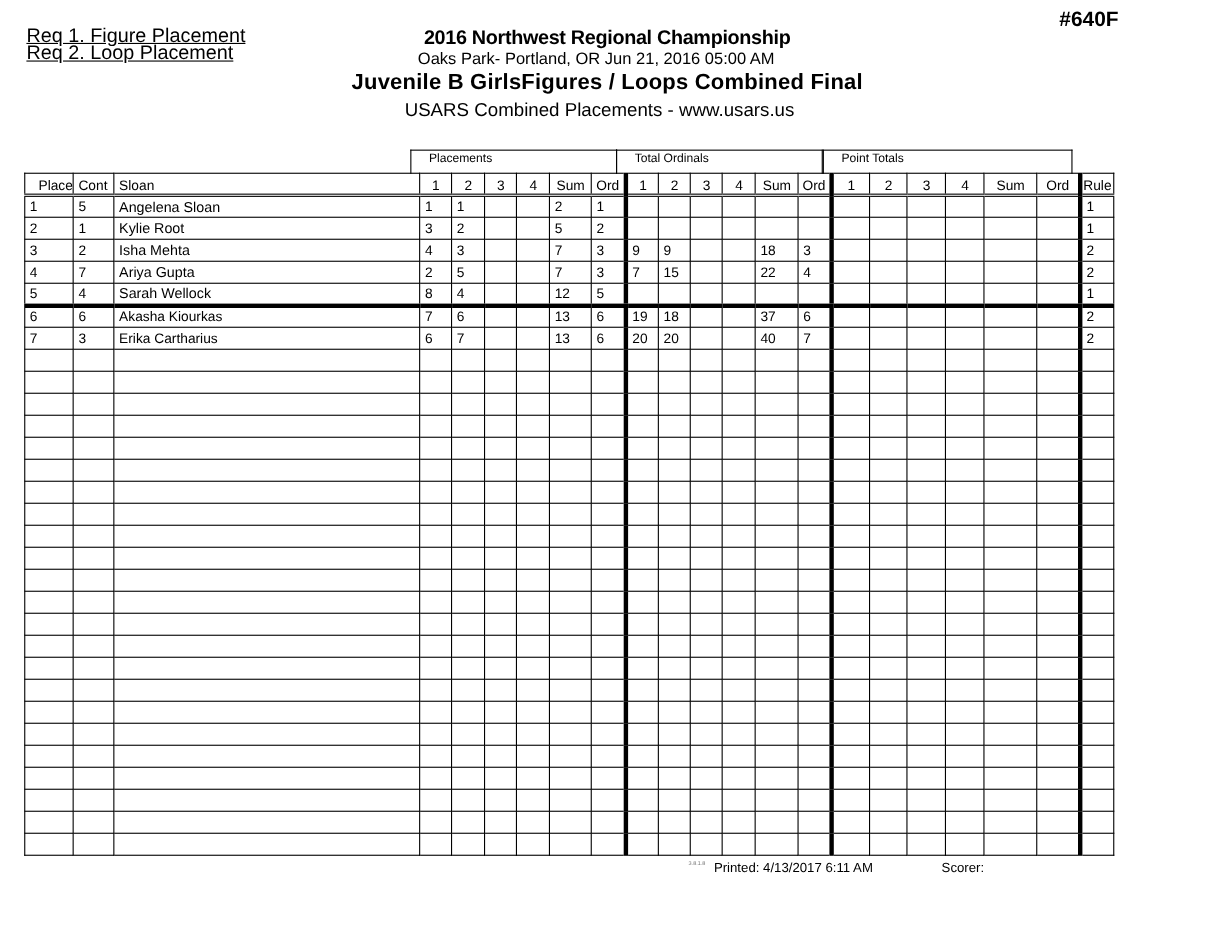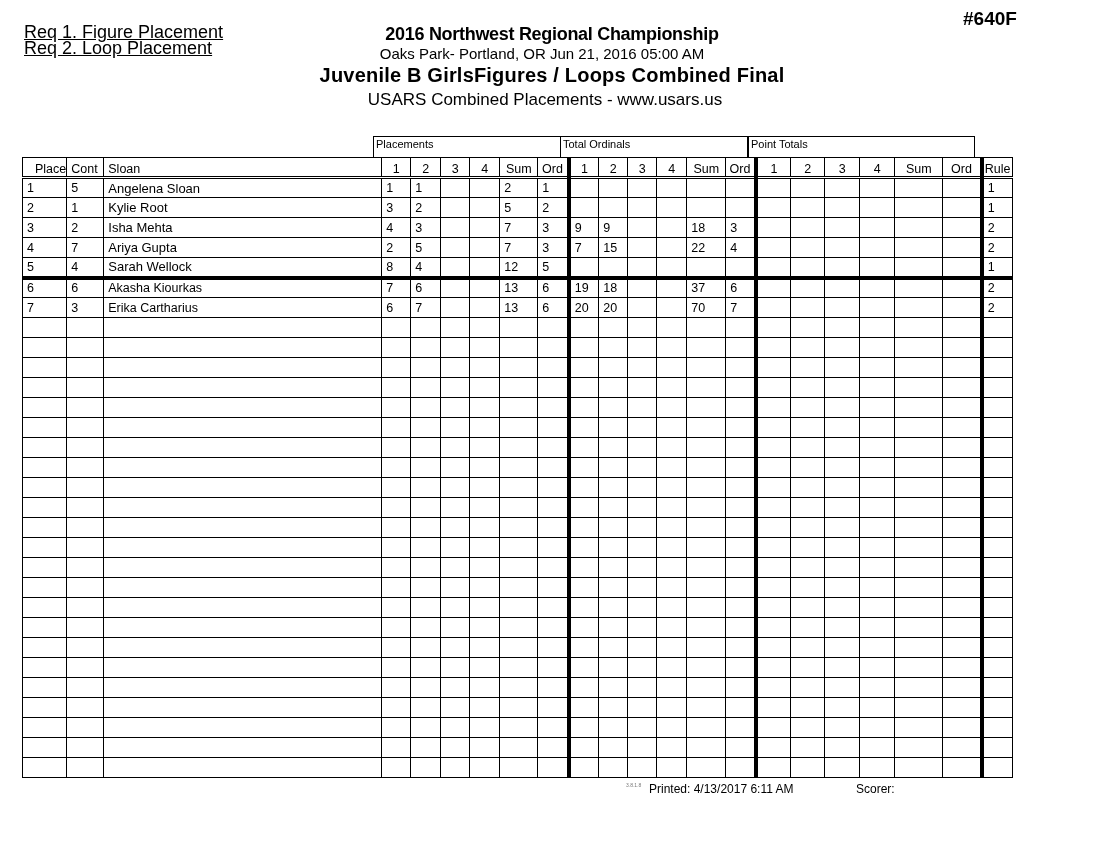--- a/index.html
+++ b/index.html
@@ -11,21 +11,21 @@
   .req2 { top: 40px; }
 
   .hdr { position: absolute; left: 0; width: 1100px; text-align: center; white-space: nowrap; }
   .h-title { top: 24px; font-size: 18px; font-weight: bold; left: 252px; width: 600px; letter-spacing: -0.3px; }
   .h-sub { top: 45px; font-size: 15px; left: 242px; width: 600px; }
   .h-event { top: 64px; font-size: 20px; font-weight: bold; left: 252px; width: 600px; letter-spacing: 0.2px; }
   .h-usars { top: 90px; font-size: 17px; left: 245px; width: 600px; }
   .event-no { position: absolute; left: 963px; top: 8px; font-size: 19px; font-weight: bold; }
 
   
-  .grp { position: absolute; top: 136px; height: 22px; border: 1px solid #000; border-bottom: none; font-size: 11px; padding-left: 2px; padding-top: 1px; }
+  .grp { position: absolute; top: 136px; height: 22px; border: 1px solid #000; border-bottom: none; font-size: 11px; padding-left: 16px; padding-top: 1px; }
 
   table.grid { position: absolute; left: 22px; top: 157px; border-collapse: collapse; table-layout: fixed; }
   table.grid td, table.grid th {
     border: 1px solid #000; height: 20px; font-size: 12.5px; padding: 0 0 0 4px;
     text-align: left; font-weight: normal; white-space: nowrap; overflow: hidden;
   }
   table.grid th { height: 20px; padding-top: 3px; vertical-align: middle; }
   table.grid th.c { text-align: center; padding-left: 0; }
   table.grid tr.head th { border-bottom: 3px double #000; }
   .thickL { border-left: 4px solid #000 !important; }
@@ -258,21 +258,21 @@
         <td>6</td>
         <td>7</td>
         <td></td>
         <td></td>
         <td>13</td>
         <td class="b">6</td>
         <td class="thickL">20</td>
         <td>20</td>
         <td></td>
         <td></td>
-        <td>70</td>
+        <td>40</td>
         <td class="b">7</td>
         <td class="thickL"></td>
         <td></td>
         <td></td>
         <td></td>
         <td></td>
         <td class="b"></td>
         <td class="thickL">2</td>
       </tr>
       <tr>

